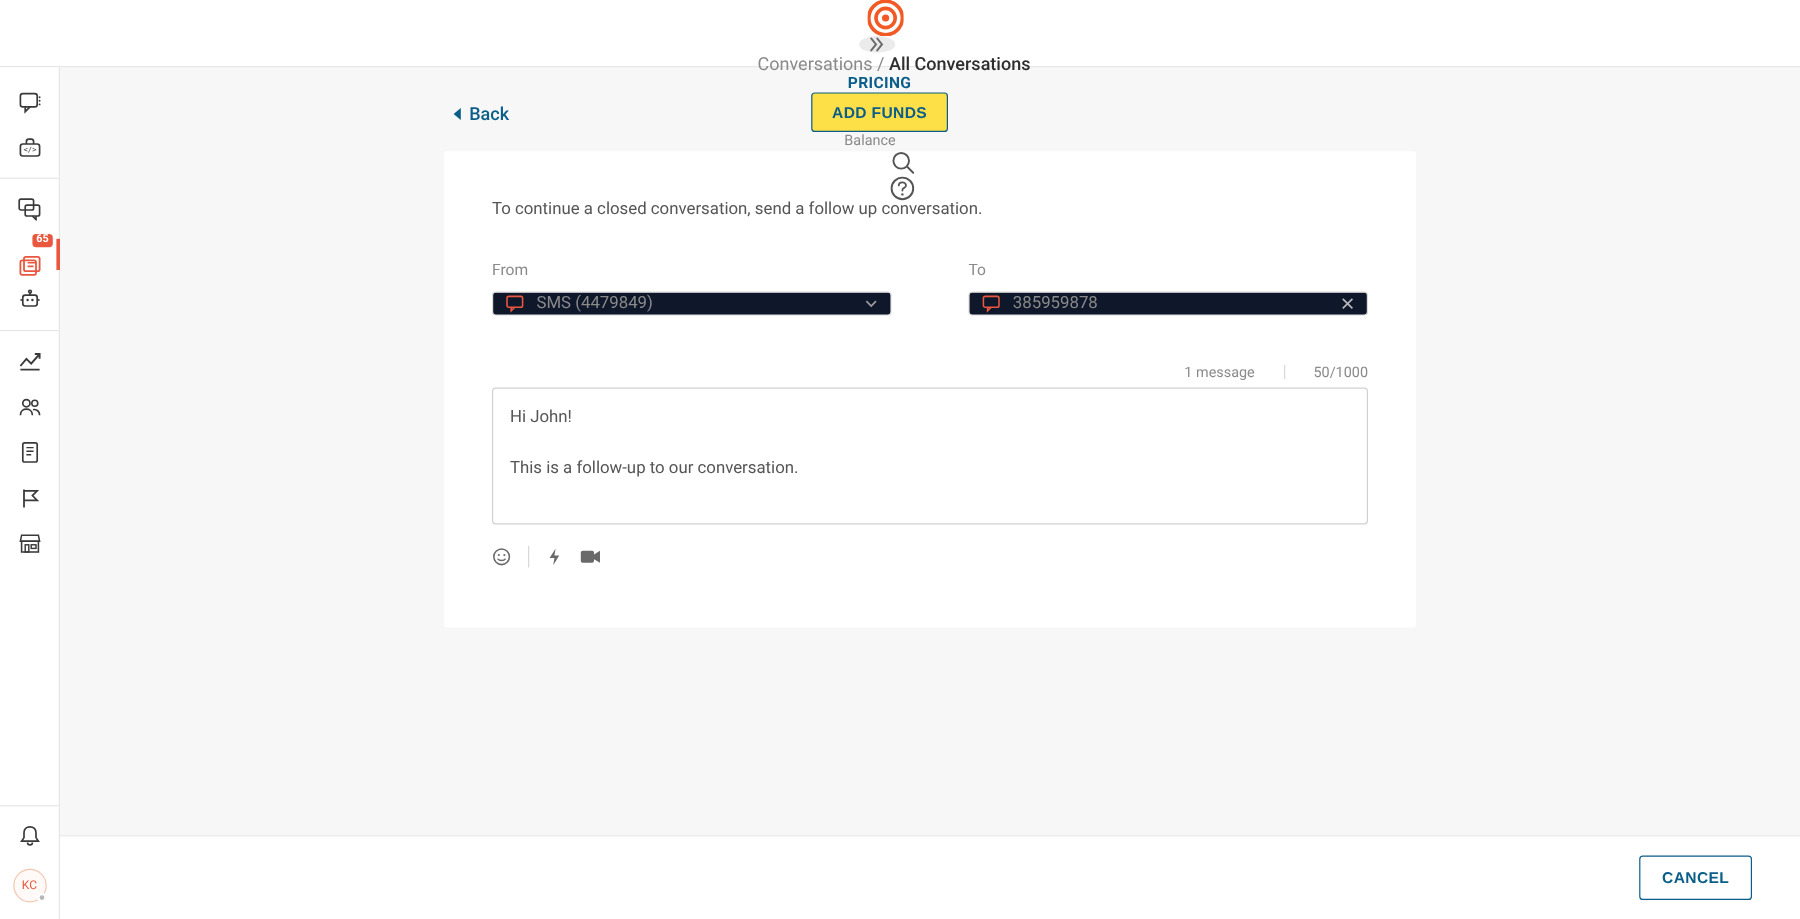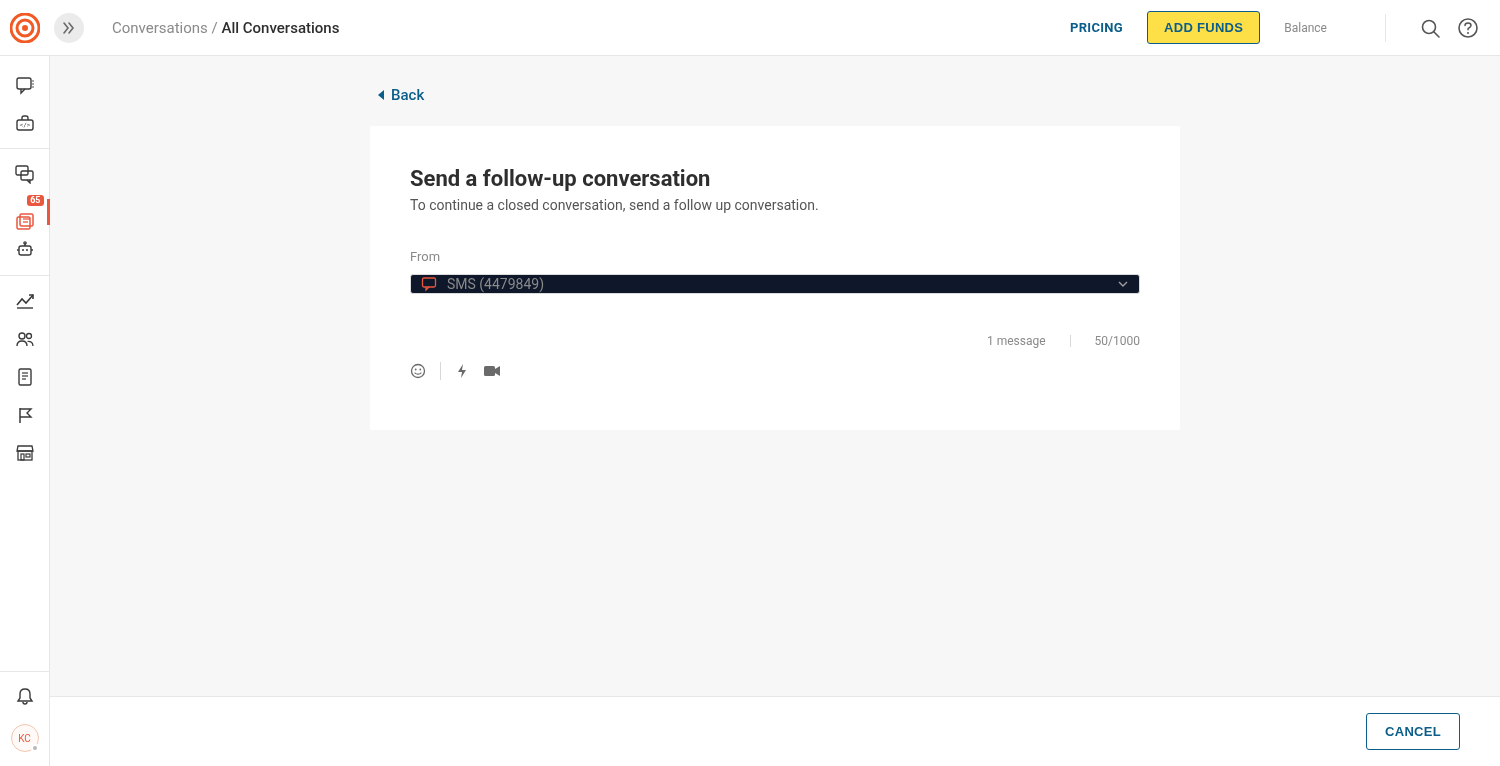--- a/index.html
+++ b/index.html
@@ -22,20 +22,21 @@
   
   .header {
     grid-column: 1 / span 2;
     grid-row: 1;
     display: flex;
     align-items: center;
     border-bottom: 1px solid #e6e6e6;
     padding: 0 20px 0 10px;
     background: #fff;
     z-index: 10;
+    flex-direction: column;
   }
   .logo {
     width: 30px; height: 30px; border-radius: 50%;
     display: flex; align-items: center; justify-content: center;
     margin-right: 14px;
   }
   .expand-btn {
     width: 30px; height: 30px; border-radius: 50%;
     background: #ebebeb;
     display: flex; align-items: center; justify-content: center;
@@ -333,44 +334,60 @@
   <div class="main">
     <div class="content-wrap">
       <a class="back-link">
         <svg width="9" height="12" viewBox="0 0 9 12">
             <path d="M8 1 L2 6 L8 11 Z" fill="#0B5E8A"></path>
           </svg>
         <span>Back</span>
       </a>
 
       <div class="card">
-        <h1 class="card-title">Send a follow-up conversation</h1>
         <p class="card-subtitle">To continue a closed conversation, send a follow up conversation.</p>
 
         <div class="field-row">
           <div class="field-col">
             <label class="field-label">From</label>
             <div class="select-box">
               <svg class="sms-icon" viewBox="0 0 16 16">
                   <rect x="1.5" y="2" width="13" height="9" rx="1.5" fill="none" stroke="#e9573f" stroke-width="1.3"></rect>
                   <path d="M5 11 L5 14 L8 11" fill="none" stroke="#e9573f" stroke-width="1.3"></path>
                 </svg>
               <span class="text">SMS (4479849)</span>
               <svg width="12" height="12" viewBox="0 0 12 12" class="chev">
                   <path d="M2 4 L6 8 L10 4" fill="none" stroke="#9e9e9e" stroke-width="1.4"></path>
                 </svg>
             </div>
           </div>
+          <div class="field-col">
+            <label class="field-label">To</label>
+            <div class="select-box">
+              <svg class="sms-icon" viewBox="0 0 16 16">
+                  <rect x="1.5" y="2" width="13" height="9" rx="1.5" fill="none" stroke="#e9573f" stroke-width="1.3"></rect>
+                  <path d="M5 11 L5 14 L8 11" fill="none" stroke="#e9573f" stroke-width="1.3"></path>
+                </svg>
+              <span class="text">385959878</span>
+              <svg width="12" height="12" viewBox="0 0 12 12" class="clear">
+                  <line x1="2" y1="2" x2="10" y2="10" stroke="#b8b8b8" stroke-width="1.4"></line>
+                  <line x1="10" y1="2" x2="2" y2="10" stroke="#b8b8b8" stroke-width="1.4"></line>
+                </svg>
+            </div>
+          </div>
         </div>
 
         <div class="ta-meta">
           <span>1 message</span>
           <span class="sep"></span>
           <span>50/1000</span>
         </div>
+        <textarea class="textarea" rows="4" style="">Hi John!
+
+This is a follow-up to our conversation.</textarea>
 
         <div class="ta-toolbar">
           <span class="ta-tool">
             <svg width="16" height="16" viewBox="0 0 16 16">
                 <circle cx="8" cy="8" r="6.5" fill="none" stroke="#6a6a6a" stroke-width="1.3"></circle>
                 <circle cx="5.7" cy="6.5" r="0.9" fill="#6a6a6a"></circle>
                 <circle cx="10.3" cy="6.5" r="0.9" fill="#6a6a6a"></circle>
                 <path d="M5 10 C6 11.5 10 11.5 11 10" fill="none" stroke="#6a6a6a" stroke-width="1.2" stroke-linecap="round"></path>
               </svg>
           </span>

